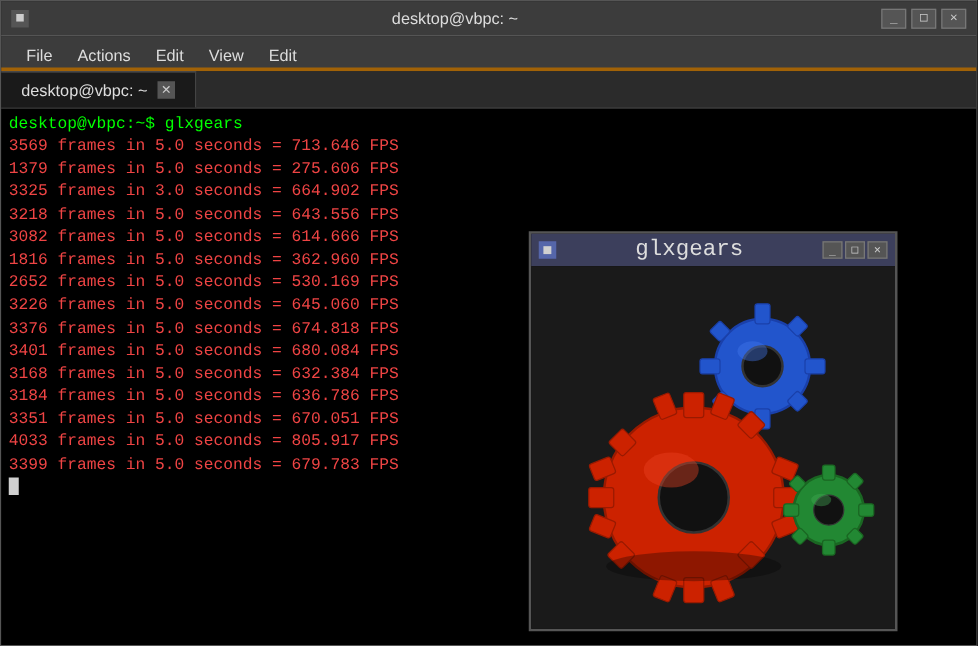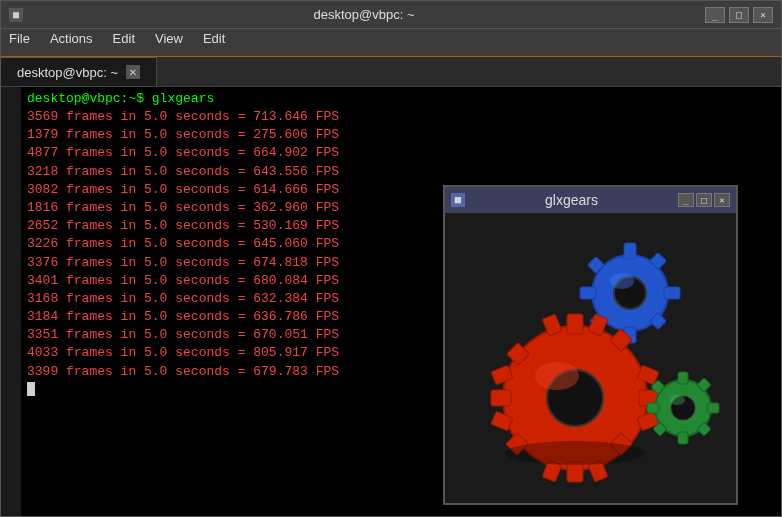--- a/index.html
+++ b/index.html
@@ -76,23 +76,23 @@
       justify-content: center;
       cursor: pointer;
       font-family: monospace;
     }
 
     
     .menu-bar {
       background: #3c3c3c;
       height: 28px;
       display: flex;
-      align-items: flex-start;
-      padding: 0 0;
-      border-bottom: 1px solid #a16207;
+      align-items: flex-end;
+      padding: 0 12px;
+      border-bottom: 3px solid #a16207;
       flex-shrink: 0;
       gap: 4px;
     }
 
     .menu-item {
       color: #ddd;
       font-family: sans-serif;
       font-size: 13px;
       padding: 2px 8px;
       cursor: pointer;
@@ -138,21 +138,20 @@
     
     .terminal-content {
       flex: 1;
       background: #000;
       color: #d0d0d0;
       font-size: 13px;
       font-family: 'Courier New', monospace;
       padding: 4px 6px;
       overflow: hidden;
       position: relative;
-      margin-left: 20px;
     }
 
     .prompt-line {
       color: #00ff00;
       margin-bottom: 2px;
     }
 
     .output-line {
       color: #ef4444;
       line-height: 1.4;
@@ -199,22 +198,22 @@
       width: 14px;
       height: 14px;
       background: #5566aa;
       display: flex;
       align-items: center;
       justify-content: center;
     }
 
     .glx-title {
       color: #ddd;
-      font-size: 14px;
-      font-family: Liberation Sans, sans-serif;
+      font-size: 18px;
+      font-family: Liberation Mono, monospace;
       flex: 1;
       text-align: center;
     }
 
     .glx-controls {
       display: flex;
       gap: 2px;
     }
 
     .glx-btn {
@@ -277,21 +276,21 @@
     <div class="tab">
       <span>desktop@vbpc: ~</span>
       <div class="tab-close">✕</div>
     </div>
   </div>
 
   <div class="terminal-content">
     <div class="prompt-line">desktop@vbpc:~$ glxgears</div>
     <div class="output-line">3569 frames in 5.0 seconds = 713.646 FPS</div>
     <div class="output-line">1379 frames in 5.0 seconds = 275.606 FPS</div>
-    <div class="output-line">4877 frames in 5.0 seconds = 664.902 FPS</div>
+    <div class="output-line">3325 frames in 3.0 seconds = 664.902 FPS</div>
     <div class="output-line">3218 frames in 5.0 seconds = 643.556 FPS</div>
     <div class="output-line">3082 frames in 5.0 seconds = 614.666 FPS</div>
     <div class="output-line">1816 frames in 5.0 seconds = 362.960 FPS</div>
     <div class="output-line">2652 frames in 5.0 seconds = 530.169 FPS</div>
     <div class="output-line">3226 frames in 5.0 seconds = 645.060 FPS</div>
     <div class="output-line">3376 frames in 5.0 seconds = 674.818 FPS</div>
     <div class="output-line">3401 frames in 5.0 seconds = 680.084 FPS</div>
     <div class="output-line">3168 frames in 5.0 seconds = 632.384 FPS</div>
     <div class="output-line">3184 frames in 5.0 seconds = 636.786 FPS</div>
     <div class="output-line">3351 frames in 5.0 seconds = 670.051 FPS</div>

